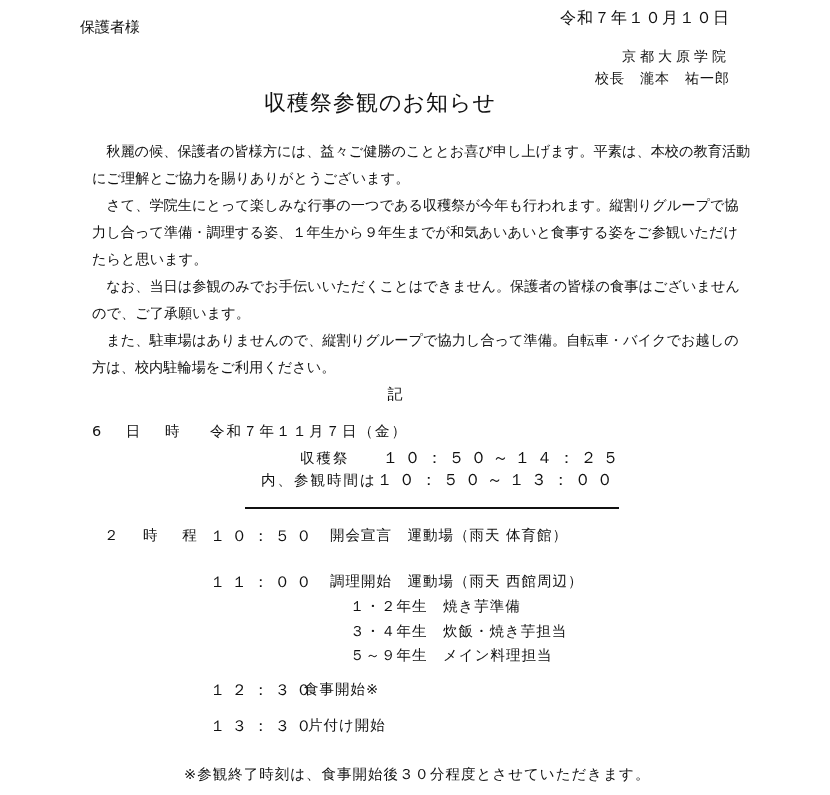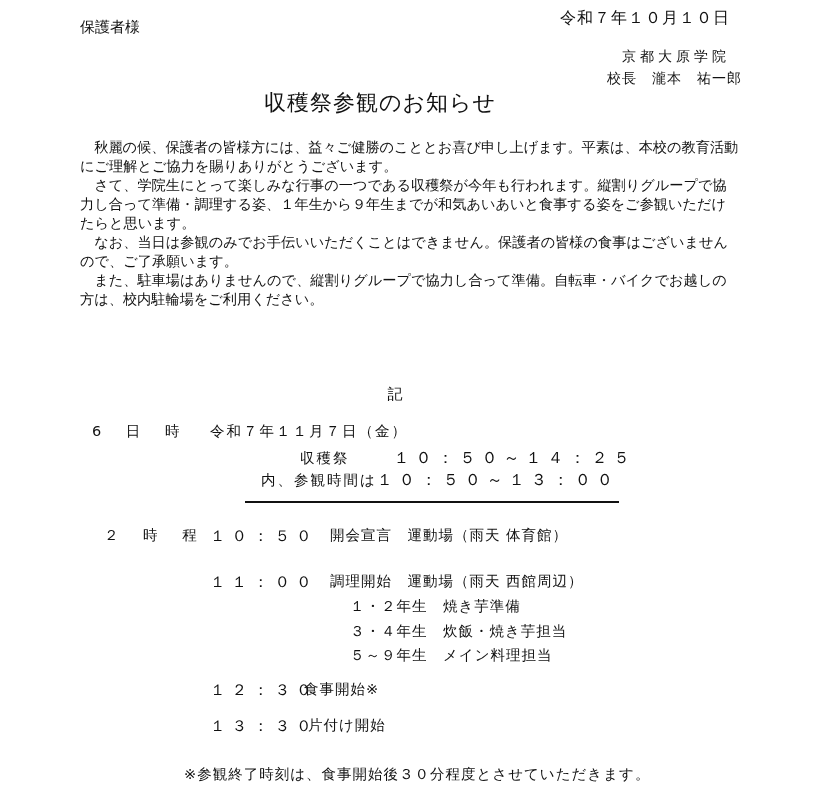--- a/index.html
+++ b/index.html
@@ -5,32 +5,32 @@
   html, body { margin: 0; padding: 0; }
   body {
     width: 830px; height: 795px; background: #ffffff; color: #111;
     font-family: "DejaVu Sans", "Liberation Sans", sans-serif;
     position: relative; overflow: hidden;
   }
   .abs { position: absolute; white-space: nowrap; }
   .addressee { left: 80px; top: 18px; font-size: 15px; font-family: Liberation Mono, monospace; }
   .date { right: 100px; top: 8px; font-size: 16px; letter-spacing: 1px; }
   .school { right: 100px; top: 48px; font-size: 14px; letter-spacing: 4px; }
-  .principal { right: 88px; top: 70px; font-size: 14px; letter-spacing: 1px; }
+  .principal { right: 100px; top: 70px; font-size: 14px; letter-spacing: 1px; }
   .title { left: 0; width: 760px; text-align: center; top: 88px; font-size: 22px; letter-spacing: 1px; }
-  .body-text { left: 80px; width: 660px; top: 138px; font-size: 14.2px; line-height: 19px; white-space: normal; }
+  .body-text { left: 92px; width: 660px; top: 138px; font-size: 14.2px; line-height: 27px; white-space: normal; }
   .body-text p { margin: 0; }
   .body-text p.indent { text-indent: 1em; }
   .ki { left: 0; width: 790px; text-align: center; top: 385px; font-size: 15px; }
   .row { font-size: 14.5px; letter-spacing: 2px; }
   .sec1-label { left: 92px; top: 422px; letter-spacing: 10px; }
   .sec1-date { left: 210px; top: 422px; }
   .sec1-fest { left: 300px; top: 448px; }
-  .sec1-fest .time { margin-left: 44px; letter-spacing: 6px; font-size: 16px; }
-  .sec1-view { left: 245px; top: 470px; border-bottom: 2px solid #111; padding: 0 0 10px 16px; }
+  .sec1-fest .time { margin-left: 33px; letter-spacing: 6px; font-size: 16px; }
+  .sec1-view { left: 245px; top: 470px; border-bottom: 2px solid #111; padding: 0 0 16px 16px; }
   .sec1-view .time { letter-spacing: 6px; font-size: 16px; }
   .sec2-label { left: 104px; top: 526px; letter-spacing: 10px; }
   .sched-time { letter-spacing: 6px; font-size: 15.5px; }
   .sub { font-size: 14.5px; letter-spacing: 1px; }
   .footnote { left: 184px; top: 765px; font-size: 14.5px; letter-spacing: 1px; }
 </style>
 </head>
 <body>
 
 <div class="abs addressee">保護者様</div>

